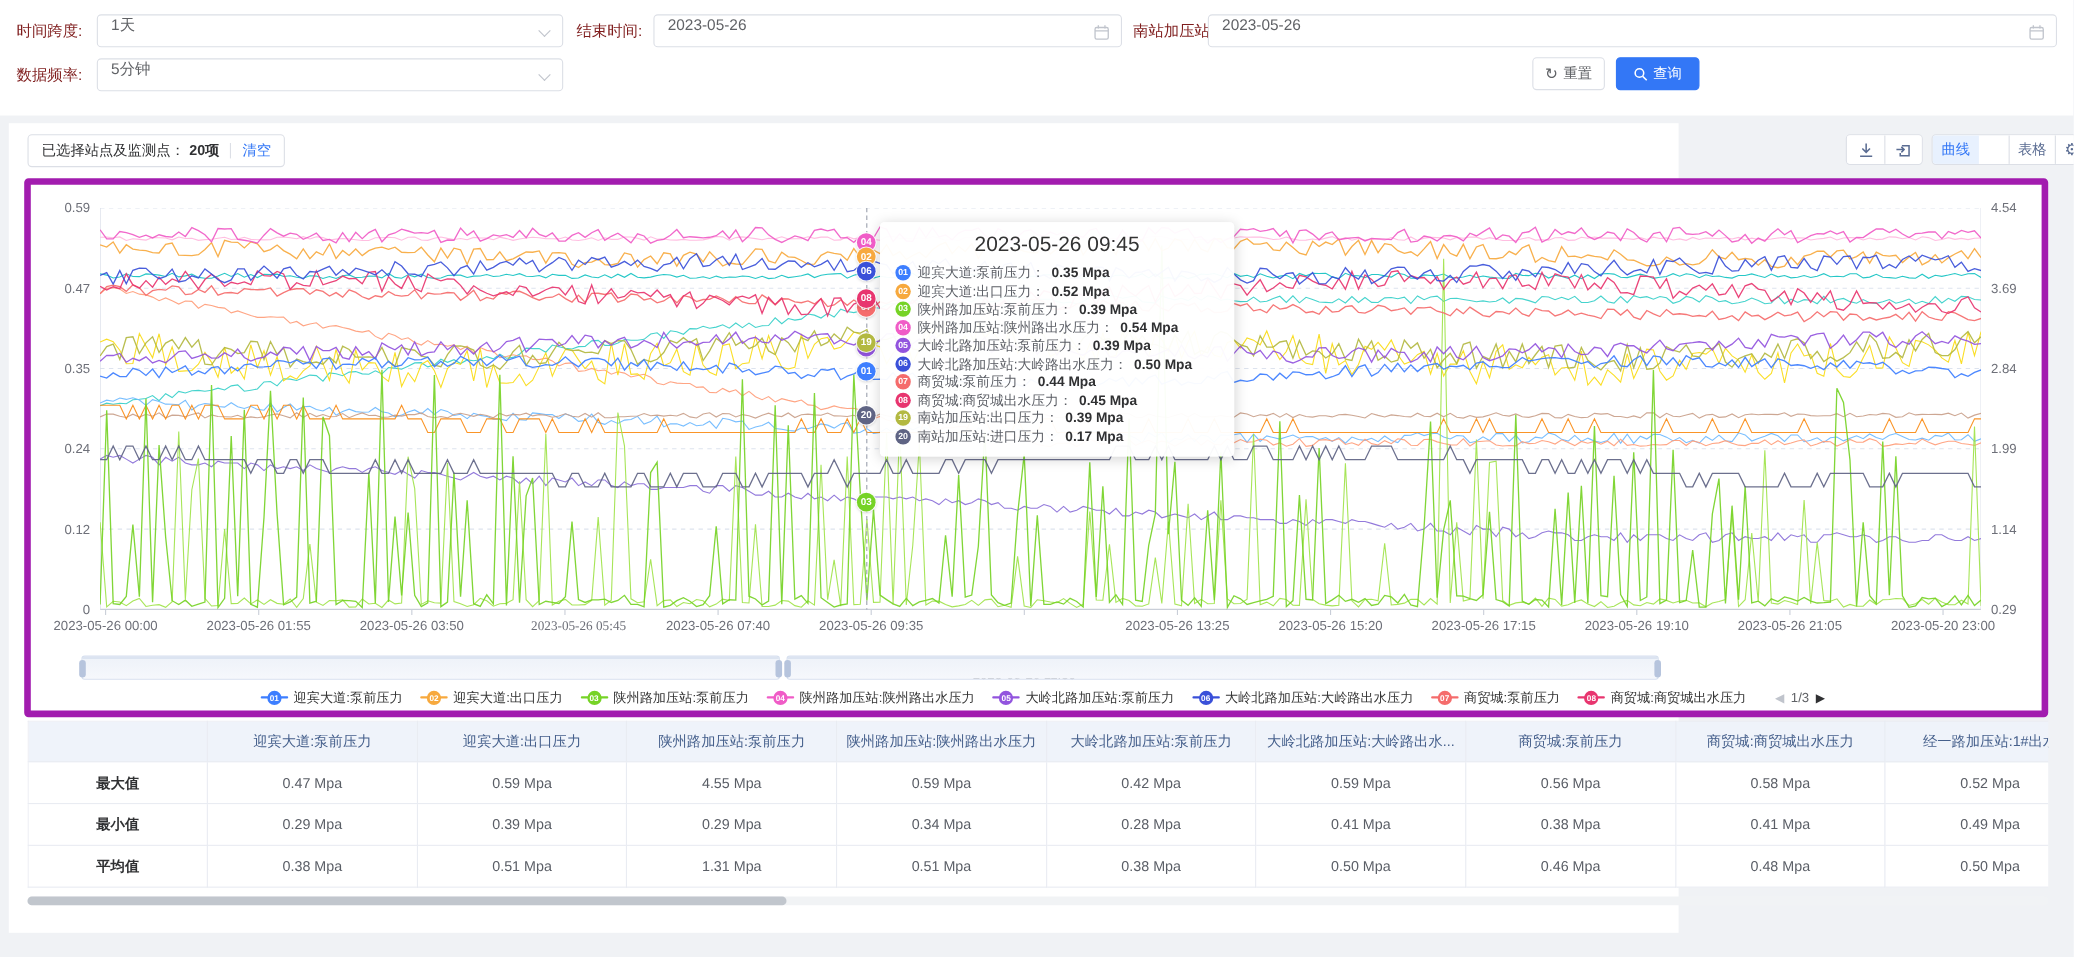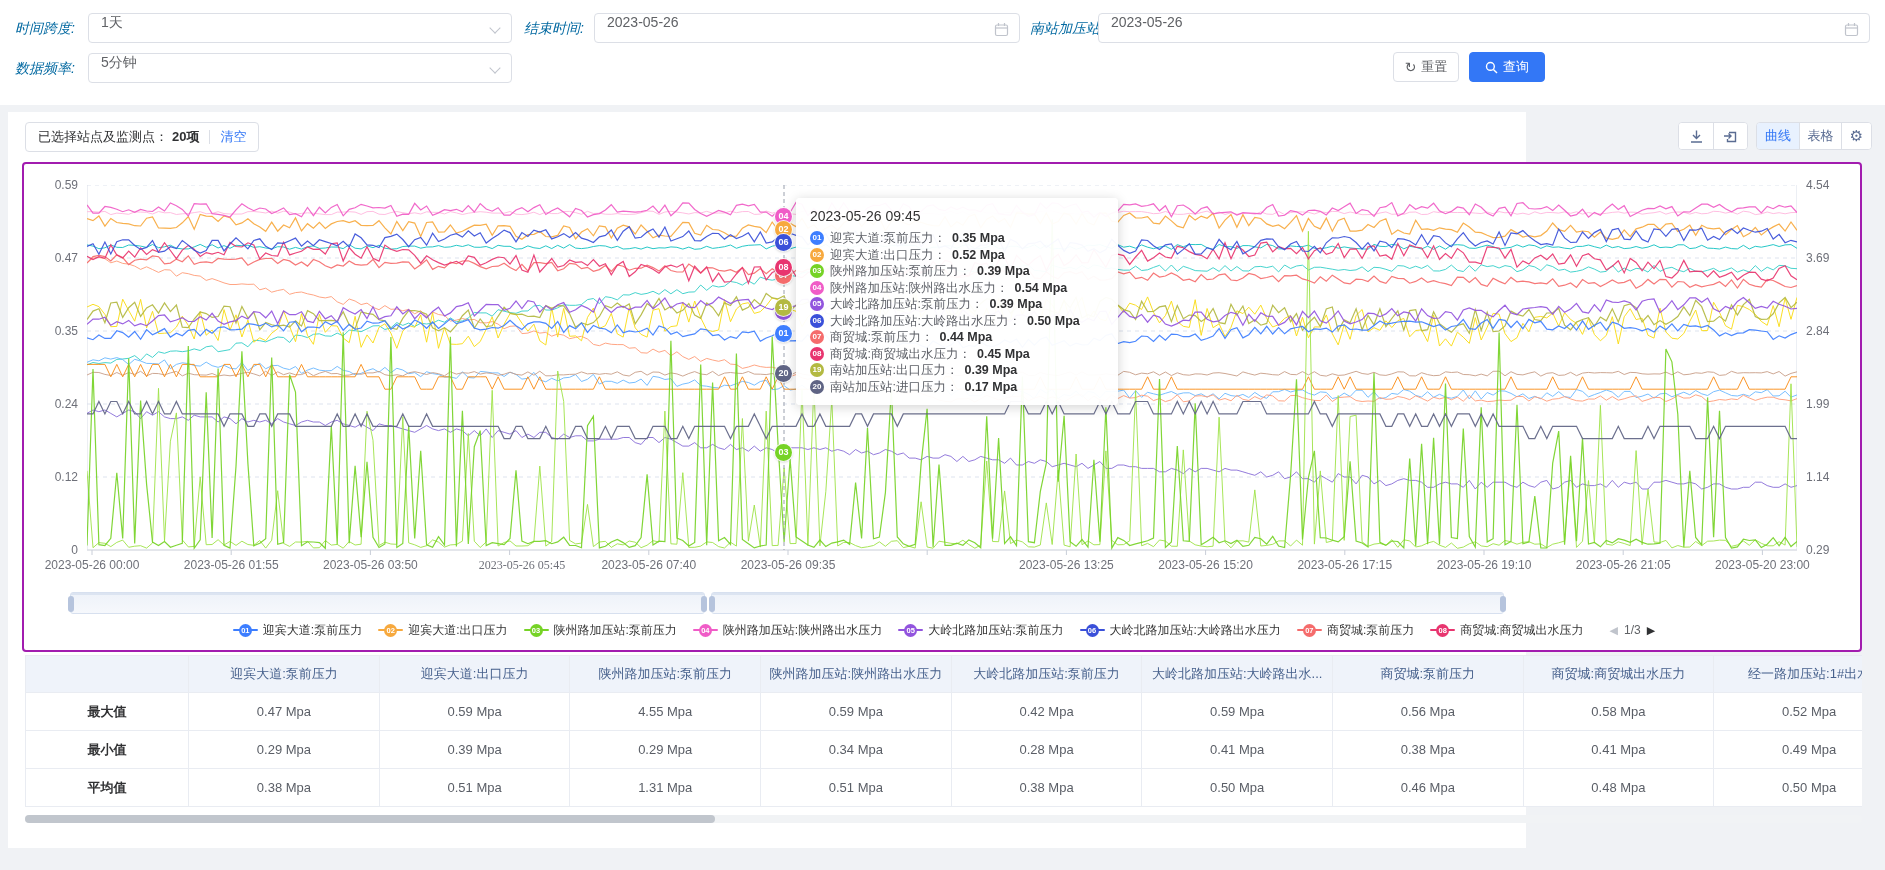--- a/index.html
+++ b/index.html
@@ -2,21 +2,21 @@
 <html><head>
 <meta charset="utf-8">
 <style>
   * { margin:0; padding:0; box-sizing:border-box; }
   html,body { width:1885px; height:870px; background:#f0f2f5; font-family:"Liberation Sans","DejaVu Sans",sans-serif; overflow:hidden; }
   .abs { position:absolute; }
   #page { position:relative; width:1885px; height:870px; }
 
   
   #filter-bar { left:0; top:0; width:1885px; height:105px; background:#fff; }
-  .flt-label { font-size:14px; color:#0369a1; line-height:30px; white-space:nowrap;font-style:italic; }
+  .flt-label { font-size:14px; color:#7f1d1d; line-height:30px; white-space:nowrap; }
   .inp { background:#fff; border:1px solid #dcdfe6; border-radius:4px; height:30px; display:flex; align-items:flex-start; padding:0 30px 0 12px; font-size:14px; color:#606266; position:absolute; }
   .inp .chev { position:absolute; right:12px; top:10px; width:8px; height:8px; border-right:1.4px solid #c0c4cc; border-bottom:1.4px solid #c0c4cc; transform:rotate(45deg); }
   .inp .cal { position:absolute; right:10px; top:8px; }
   .btn { position:absolute; height:30px; border-radius:4px; font-size:13px; display:flex; align-items:center; justify-content:center; gap:5px; cursor:pointer; }
   #reset-btn { left:1393px; top:52px; width:66px; background:#fff; border:1px solid #dcdfe6; color:#606266; }
   #query-btn { left:1469px; top:52px; width:76px; background:#3377f6; border:1px solid #3377f6; color:#fff; }
 
   
   #main-card { left:8px; top:112px; width:1518px; height:736px; background:#fff; }
   #selection-chip { left:17px; top:10px; height:30px; border:1px solid #dcdfe6; border-radius:4px; display:flex; align-items:center; padding:0 12px; font-size:13px; color:#303133; background:#fff; }
@@ -24,29 +24,29 @@
   #selection-chip .vdiv { width:1px; height:14px; background:#dcdfe6; margin:0 10px; }
   #clear-link { color:#3377f6; cursor:pointer; }
   .tool-group { position:absolute; top:10px; height:28px; display:flex; border:1px solid #dcdfe6; border-radius:4px; overflow:hidden; background:#fff; }
   .tool-cell { display:flex; align-items:center; justify-content:center; border-left:1px solid #dcdfe6; cursor:pointer; font-size:13px; color:#5a6c92; background:#fff; }
   .tool-cell:first-child { border-left:none; }
   .tool-cell.active { background:#e8f1fe; color:#3377f6; }
   #icon-group { left:1670px; }
   #view-group { left:1748px; }
 
   
-  #chart-card { left:14px; top:50px; width:1840px; height:490px; border:2px solid #a21caf; border-radius:4px; background:#fff; }
+  #chart-card { left:14px; top:50px; width:1840px; height:490px; border:6px solid #a21caf; border-radius:4px; background:#fff; }
   .ytick { position:absolute; width:46px; font-size:12px; color:#6e7079; }
   .ytick.left { left:8px; text-align:right; }
   .ytick.right { left:1782px; text-align:left; }
   .xtick { position:absolute; top:394px; font-size:12px; color:#6e7079; white-space:nowrap; transform:translateX(-50%); }
   #plot-wrap { left:63px; top:21px; width:1710px; height:372px; }
   .cross-badge { position:absolute; width:17px; height:17px; border-radius:50%; color:#fff; font-size:9px; font-weight:bold; display:flex; align-items:center; justify-content:center; box-shadow:0 0 0 1px rgba(255,255,255,.85), 0 1px 3px rgba(0,0,0,.25); z-index:31; }
   #tooltip { left:772px; top:34px; width:322px; background:rgba(255,255,255,.96); border-radius:4px; box-shadow:0 2px 12px rgba(0,0,0,.18); padding:10px 14px; z-index:30; }
-  #tooltip .tt-title { font-size:14px; color:#333; margin-bottom:6px; }
+  #tooltip .tt-title { font-size:19px; color:#333; margin-bottom:6px;text-align:center; }
   .tt-row { display:flex; align-items:center; gap:6px; font-size:12.5px; color:#5c5f66; line-height:16.5px; white-space:nowrap; }
   .tt-badge { width:14px; height:14px; border-radius:50%; color:#fff; font-size:8px; font-weight:bold; display:flex; align-items:center; justify-content:center; flex:0 0 14px; }
   .tt-val { color:#303133; font-weight:bold; }
   .dz-seg { position:absolute; top:428px; height:22px; background:linear-gradient(180deg,#eef2f9 0%,#f6f8fc 100%); border:1px solid #d7e0ef; border-radius:3px; box-shadow:inset 0 6px 0 -4px #dce4f1; }
   .dz-handle { position:absolute; top:3px; width:6px; height:16px; background:#b6c4dd; border-radius:3px; }
   #legend-row { left:0; top:453px; width:1840px; height:26px; display:flex; align-items:center; justify-content:center; gap:16px; }
   .lg-item { display:flex; align-items:center; gap:5px; cursor:pointer; }
   .lg-icon { position:relative; width:25px; height:14px; }
   .lg-line { position:absolute; left:0; top:6px; width:25px; height:2px; border-radius:1px; }
   .lg-dot { position:absolute; left:6px; top:0.5px; width:13px; height:13px; border-radius:50%; color:#fff; font-size:7.5px; font-weight:bold; display:flex; align-items:center; justify-content:center; }
@@ -136,21 +136,21 @@
       </div>
       <div class="tool-cell" style="width:34px;">
         <svg width="15" height="15" viewBox="0 0 15 15">
             <path d="M6 3.5h6.5v9H4.5V10" fill="none" stroke="#5a6c92" stroke-width="1.4"></path>
             <path d="M1 7h6.5M5.5 4.5L8 7L5.5 9.5" fill="none" stroke="#5a6c92" stroke-width="1.4"></path>
           </svg>
       </div>
     </div>
     <div class="tool-group" id="view-group">
       <div class="tool-cell active" style="width:42px;">曲线</div>
-      <div class="tool-cell" style="width:42px;">表格</div>
+      <div class="tool-cell" style="width:42px;margin-left:27px;">表格</div>
       <div class="tool-cell" style="width:30px;font-size:15px;">
           <span>⚙</span>
         </div>
     </div>
 
     <div id="chart-card" class="abs">
       <div id="plot-wrap" class="abs"><svg width="1710" height="372">
             <line x1="0" y1="0" x2="1710" y2="0" stroke="#dde3ee" stroke-width="1" stroke-dasharray="4 4"></line>
             <line x1="0" y1="73" x2="1710" y2="73" stroke="#dde3ee" stroke-width="1" stroke-dasharray="4 4"></line>
             <line x1="0" y1="146" x2="1710" y2="146" stroke="#dde3ee" stroke-width="1" stroke-dasharray="4 4"></line>

